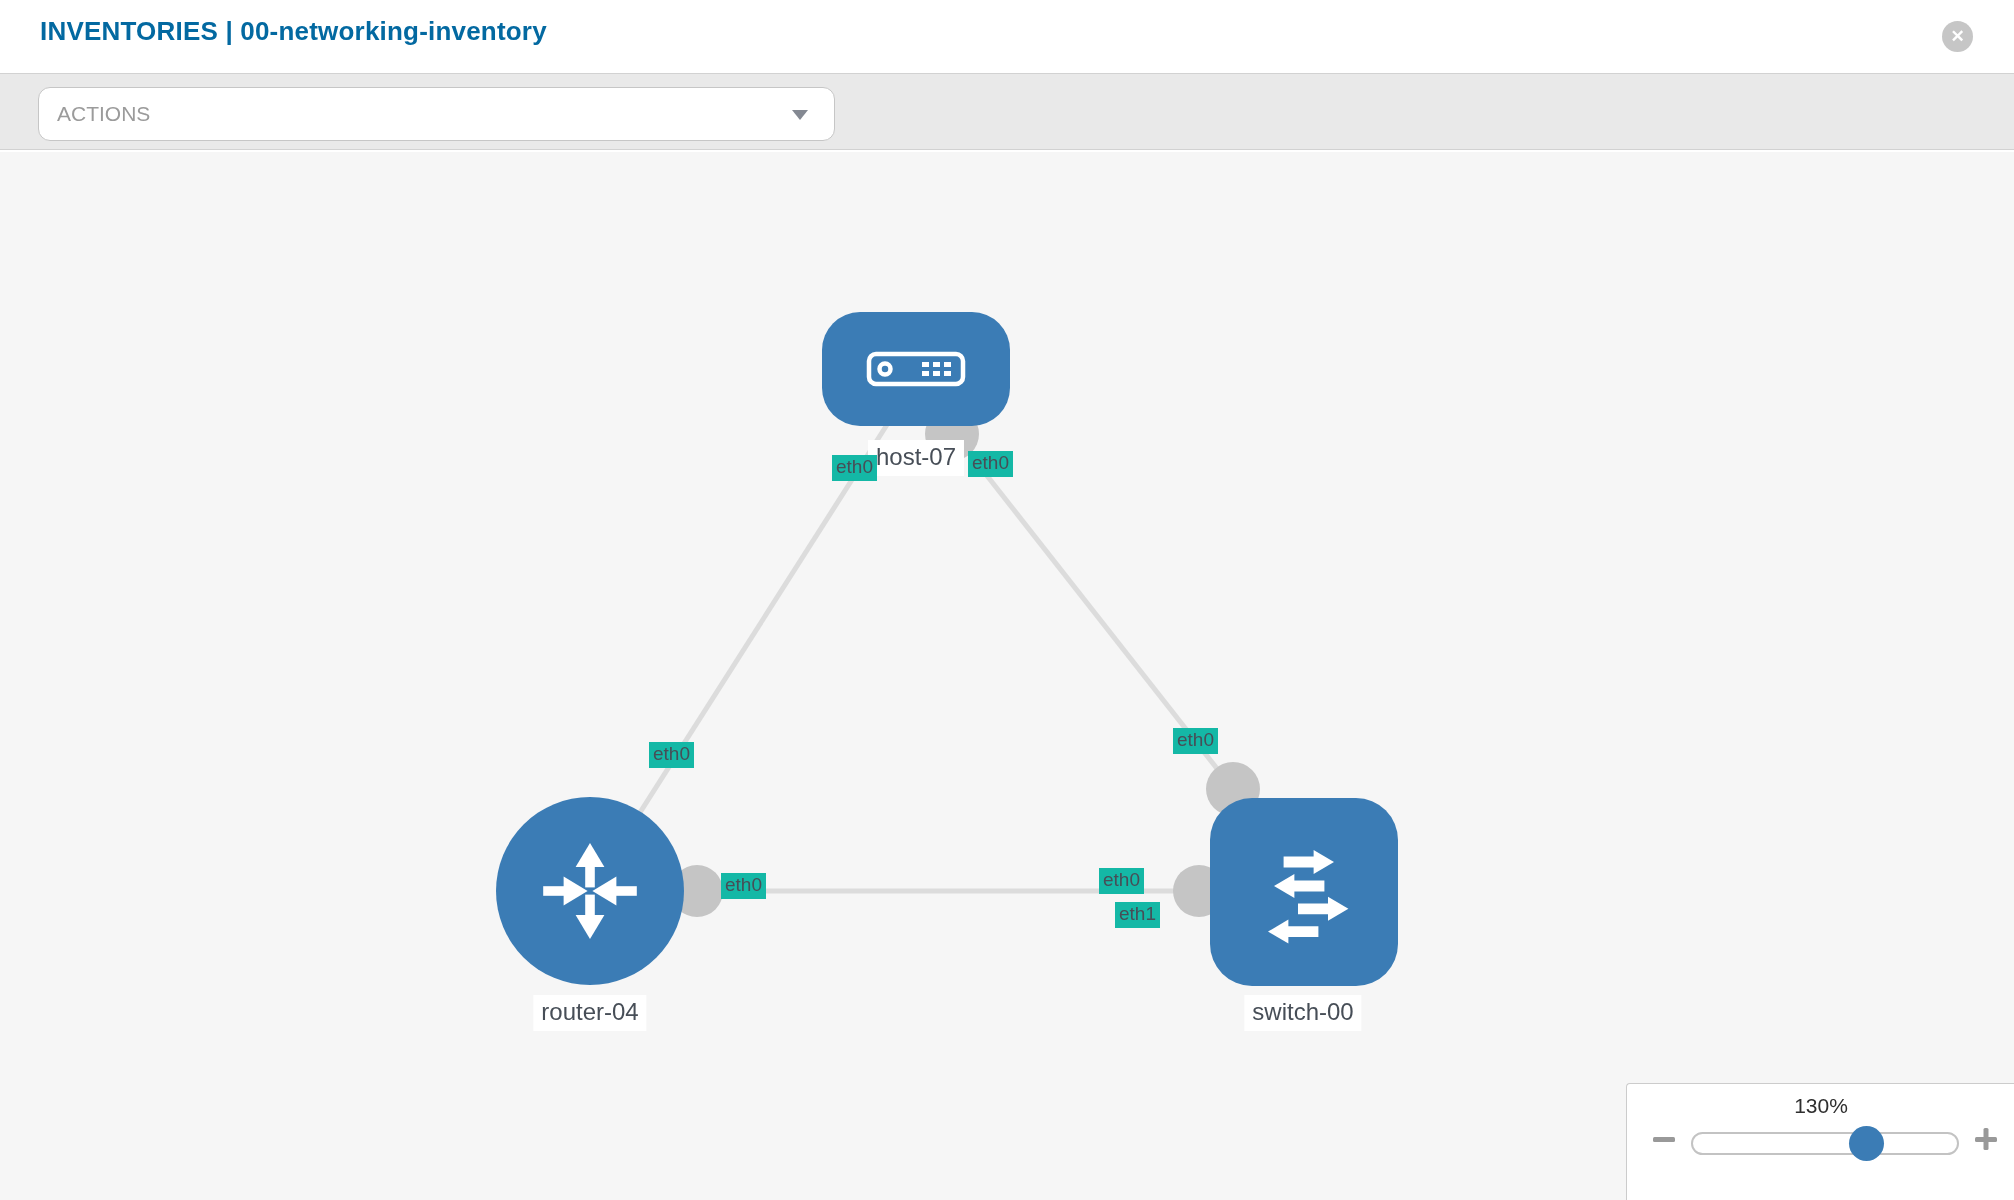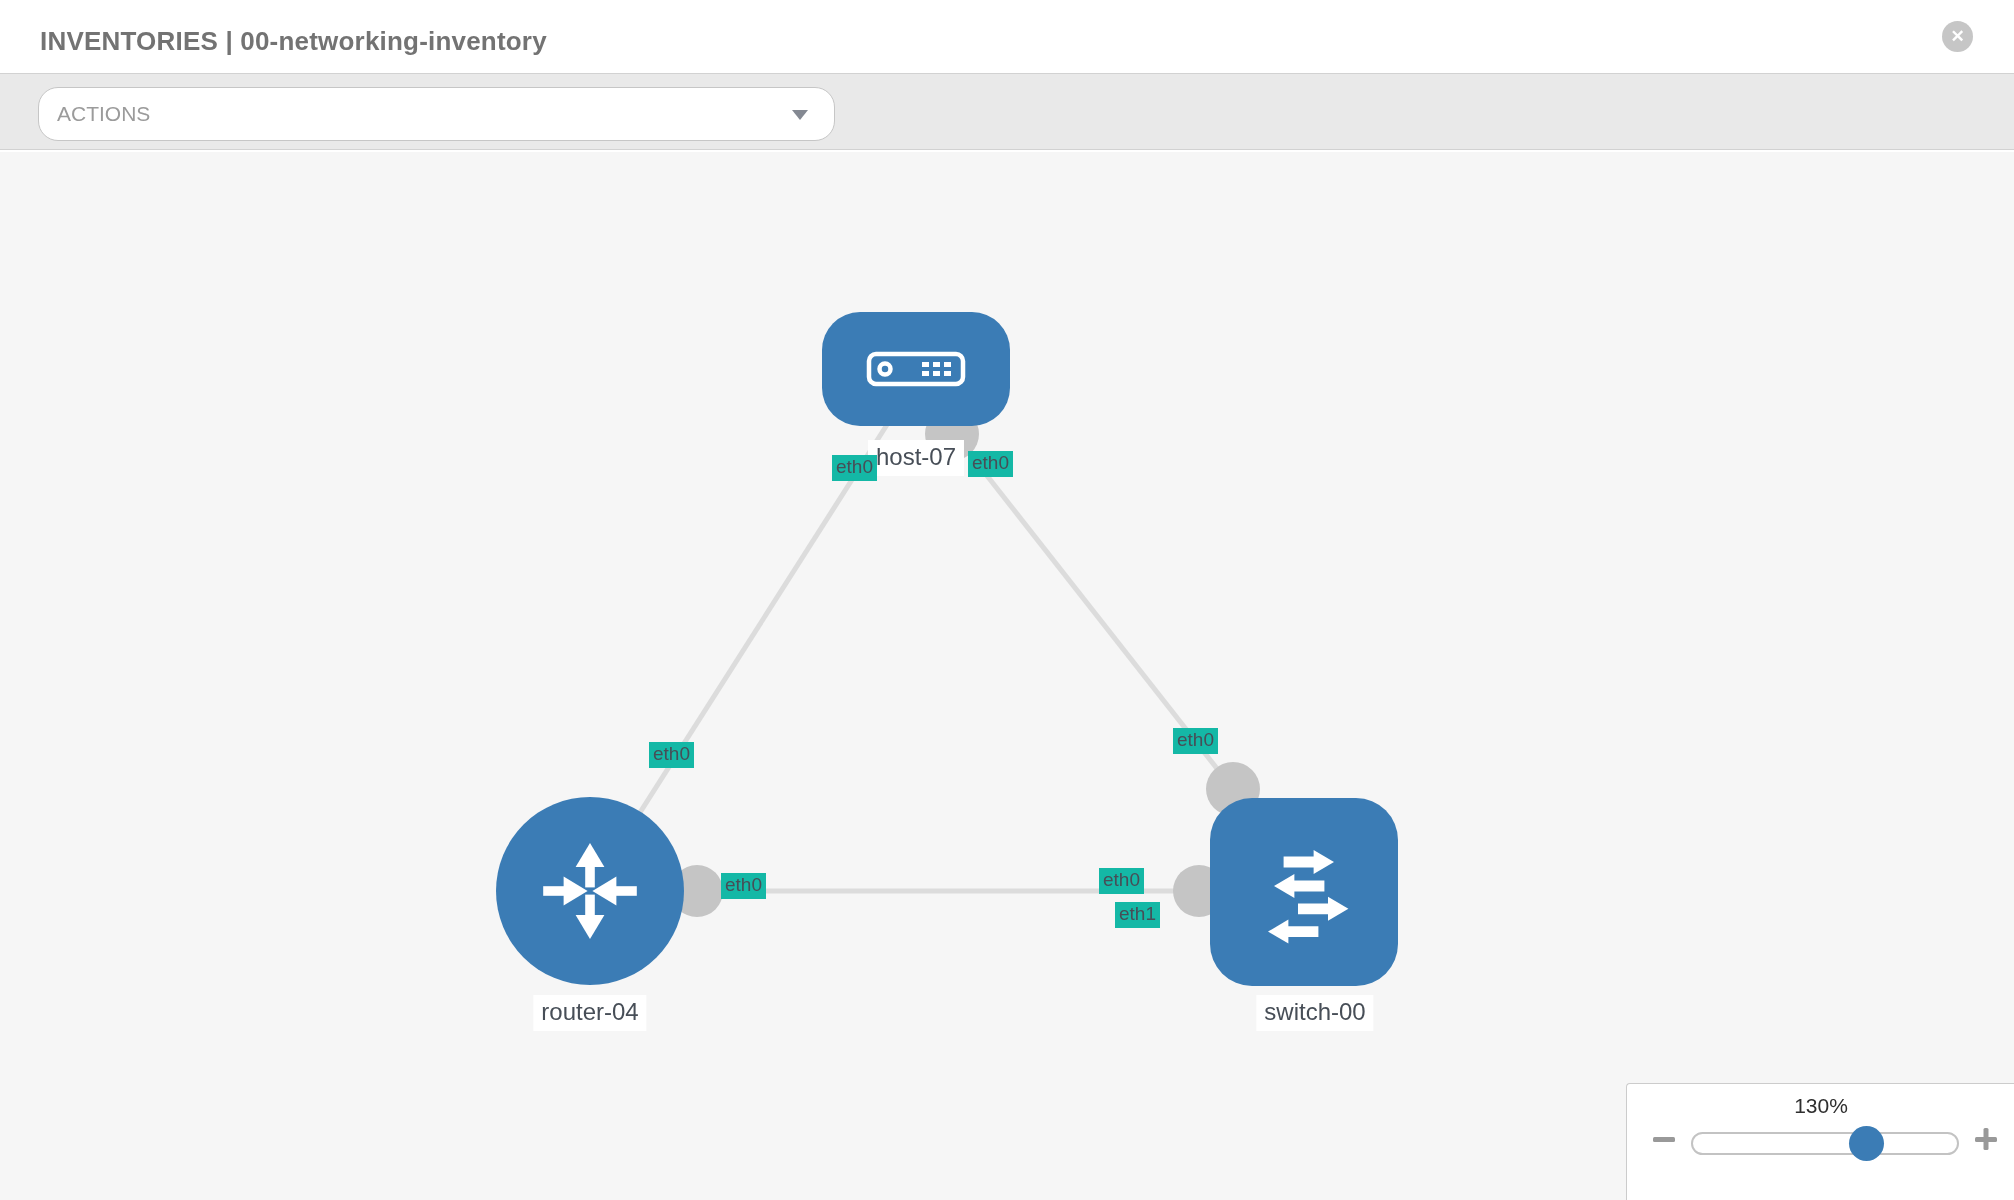--- a/index.html
+++ b/index.html
@@ -11,44 +11,44 @@
     overflow:hidden;
   }
   #app { position:absolute; inset:0; width:2014px; height:1200px; }
 
   
   .header {
     position:absolute; left:0; top:0; width:2014px; height:73px;
     background:#ffffff;
   }
   .page-title {
-    position:absolute; left:40px; top:14px; height:54px;
+    position:absolute; left:40px; top:4px; height:54px;
     display:flex; align-items:center;
-    font-size:26px; font-weight:bold; color:#737373; letter-spacing:0.2px;
+    font-size:26px; font-weight:bold; color:#0369a1; letter-spacing:0.2px;
   }
   .close-btn {
     position:absolute; left:1942px; top:21px; width:31px; height:31px;
     background:#c6c6c6; border-radius:50%;
     display:flex; align-items:center; justify-content:center;
     color:#ffffff; font-size:17px; font-weight:bold; cursor:pointer;
   }
 
   
   .toolbar {
     position:absolute; left:0; top:73px; width:2014px; height:77px;
     background:#e9e9e9;
     border-top:1px solid #d2d2d2; border-bottom:1px solid #d2d2d2;
   }
   .canvas-topline {
     position:absolute; left:0; top:157px; width:2014px; height:0;
     border-top:1px solid #dedede;
   }
   .select-box {
     position:absolute; top:13px; height:54px;
-    background:#ffffff; border:1px solid #c6c6c6; border-radius:20px;
+    background:#ffffff; border:1px solid #c6c6c6; border-radius:12px;
     display:flex; align-items:center;
     font-size:21px; color:#9b9b9b;
     padding:0 18px; cursor:pointer;
   }
   .select-box .caret {
     position:absolute; right:26px; top:50%; margin-top:-4px;
     width:0; height:0;
     border-left:8px solid transparent; border-right:8px solid transparent;
     border-top:10px solid #848992;
   }
@@ -72,21 +72,21 @@
   .node-router { left:496px; top:645px; width:188px; height:188px; border-radius:50%; }
   .node-switch { left:1210px; top:646px; width:188px; height:188px; border-radius:42px; }
 
   .node-label {
     position:absolute; transform:translateX(-50%);
     background:#ffffff; color:#474e57;
     font-size:24px; padding:3px 8px 5px 8px; white-space:nowrap;
   }
   .lbl-host   { left:916px; top:288px; }
   .lbl-router { left:590px; top:843px; }
-  .lbl-switch { left:1303px; top:843px;margin-left:12px; }
+  .lbl-switch { left:1303px; top:843px; }
 
   .if-label {
     position:absolute;
     background:#14b8a6; color:#474e57;
     font-size:19px; padding:1px 4px 3px 4px; white-space:nowrap;
   }
   .if-host-left    { left:832px;  top:303px; }
   .if-host-right   { left:968px;  top:299px; }
   .if-router-top   { left:649px;  top:590px; }
   .if-switch-top   { left:1173px; top:576px; }

